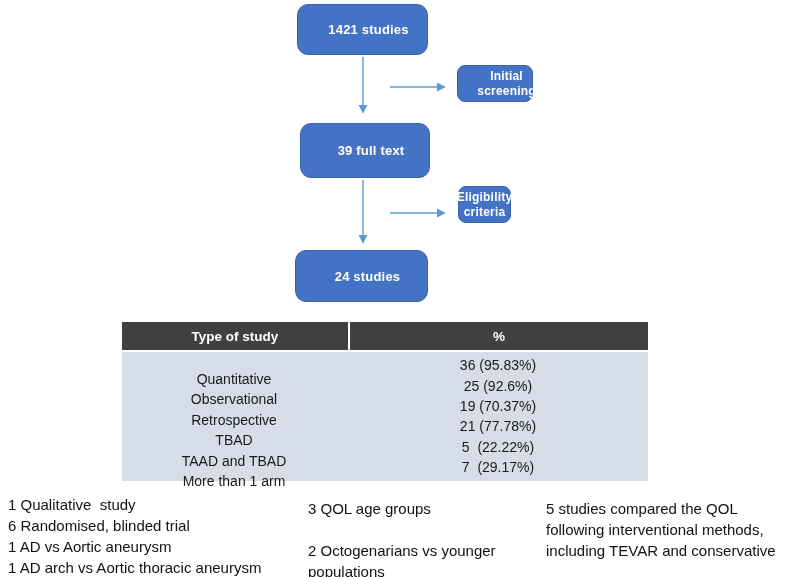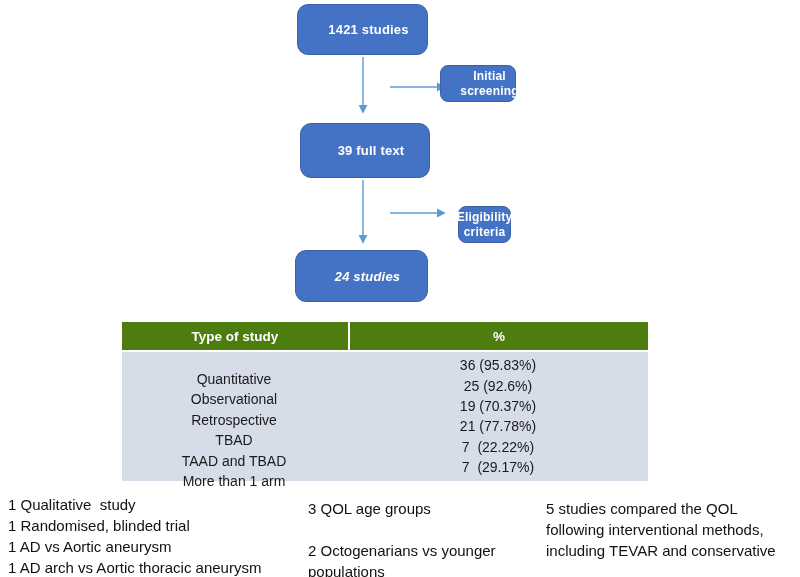--- a/index.html
+++ b/index.html
@@ -13,28 +13,28 @@
   .flowbox {
     position: absolute; display: flex; align-items: center; justify-content: center;
     background: #4472C4; border: 1px solid #3A62A8; color: #ffffff;
     text-align: center; font-weight: 600; letter-spacing: 0.2px; padding-left: 12px;
   }
   .flowbox.main { border-radius: 11px; font-size: 13px; }
   .flowbox.side { border-radius: 8px; font-size: 12px; line-height: 15px; padding: 2px 6px; }
 
   #box-1421 { left: 297px; top: 4px;   width: 131px; height: 51px; }
   #box-39   { left: 300px; top: 123px; width: 130px; height: 55px; }
-  #box-24   { left: 295px; top: 250px; width: 133px; height: 52px; font-style: italic; }
-  #box-initial     { left: 440px; top: 65px;  width: 76px; height: 37px; padding-left: 29px; }
-  #box-eligibility { left: 458px; top: 206px; width: 53px; height: 37px; }
+  #box-24   { left: 295px; top: 250px; width: 133px; height: 52px; }
+  #box-initial     { left: 457px; top: 65px;  width: 76px; height: 37px; padding-left: 29px; }
+  #box-eligibility { left: 458px; top: 186px; width: 53px; height: 37px; }
 
   .stable { position: absolute; left: 122px; top: 322px; width: 526px; }
   .thead { display: flex; height: 28px; margin-bottom: 2px; }
   .th {
-    background: #4d7c0f; color: #ffffff; font-weight: bold; font-size: 13.5px;
+    background: #404040; color: #ffffff; font-weight: bold; font-size: 13.5px;
     display: flex; align-items: center; justify-content: center;
   }
   .th.c1 { width: 226px; margin-right: 2px; }
   .th.c2 { flex: 1; }
   .tbody { background: #D6DCE8; padding: 3px 0 4px 0; }
   .trow { display: flex; height: 20.4px; }
   .td {
     font-size: 14px; color: #1A1A1A; display: flex; align-items: center; justify-content: center;
     white-space: pre;
   }
@@ -93,34 +93,34 @@
           <div class="td c2">19 (70.37%)</div>
         </div>
 
         <div class="trow">
           <div class="td c1">TBAD</div>
           <div class="td c2">21 (77.78%)</div>
         </div>
 
         <div class="trow">
           <div class="td c1">TAAD and TBAD</div>
-          <div class="td c2">7  (22.22%)</div>
+          <div class="td c2">5  (22.22%)</div>
         </div>
 
         <div class="trow">
           <div class="td c1">More than 1 arm</div>
           <div class="td c2">7  (29.17%)</div>
         </div>
       </div>
   </div>
 
   <div id="notes-left" class="notes">
 
   <div class="note-line">1 Qualitative  study</div>
-      <div class="note-line">1 Randomised, blinded trial</div>
+      <div class="note-line">6 Randomised, blinded trial</div>
       <div class="note-line">1 AD vs Aortic aneurysm</div>
       <div class="note-line">1 AD arch vs Aortic thoracic aneurysm</div>
     </div>
   <div id="notes-middle" class="notes">
 
   <div class="note-line">3 QOL age groups</div>
       <div class="note-line"></div>
       <div class="note-line">2 Octogenarians vs younger</div>
       <div class="note-line">populations</div>
     </div>

